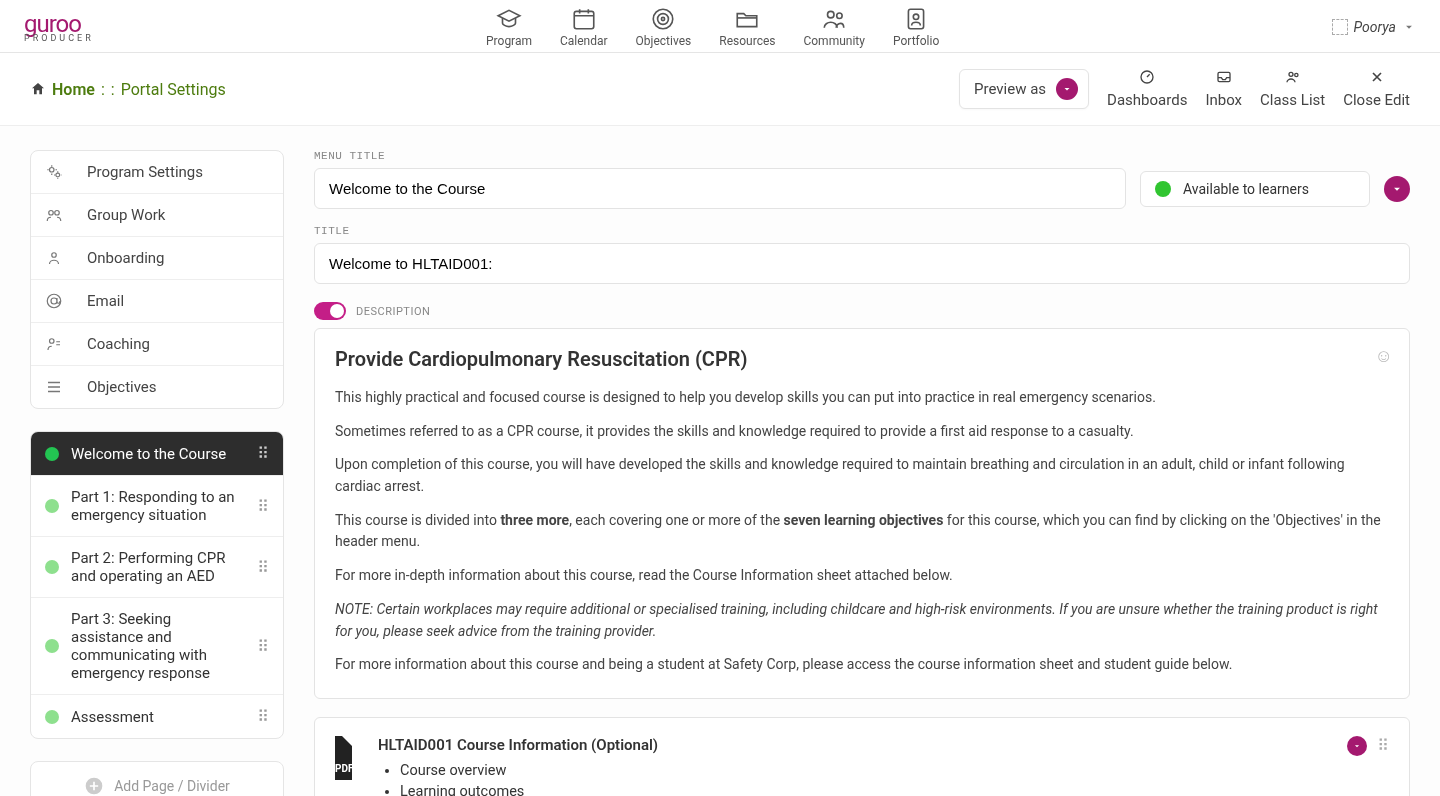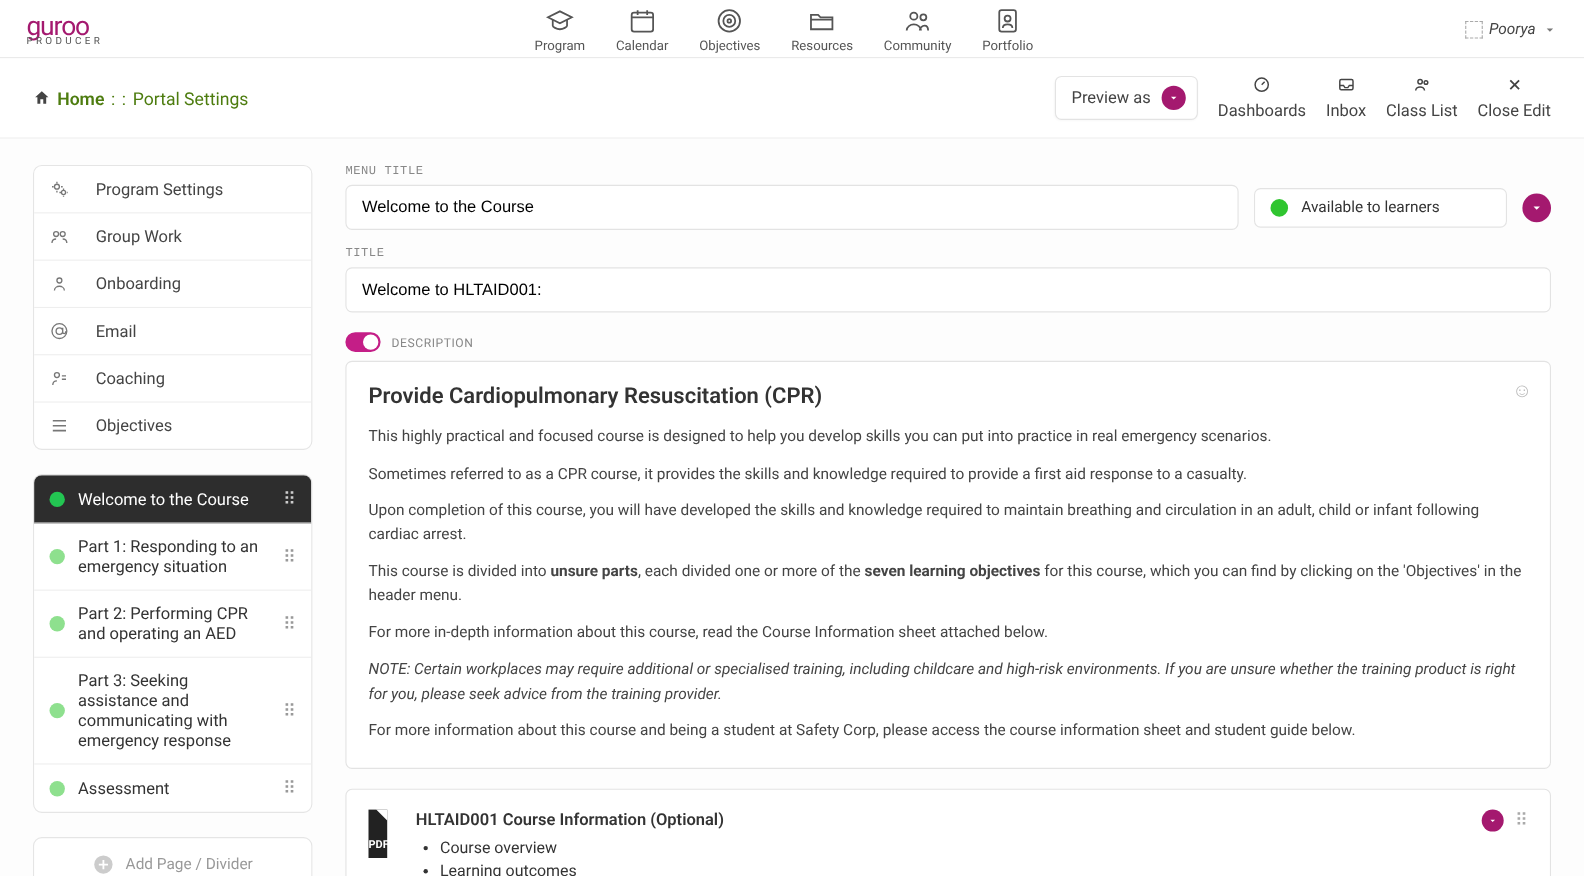--- a/index.html
+++ b/index.html
@@ -304,21 +304,21 @@
       <span class="toggle-label">DESCRIPTION</span>
     </div>
 
     <div class="desc-card">
       <span class="emoji-icon">☺</span>
       <h2>Provide Cardiopulmonary Resuscitation (CPR)</h2>
       <p>This highly practical and focused course is designed to help you develop skills you can put into practice in real emergency scenarios.</p>
       <p>Sometimes referred to as a CPR course, it provides the skills and knowledge required to provide a first aid response to a casualty.</p>
       <p>Upon completion of this course, you will have developed the skills and knowledge required to maintain breathing and circulation in an adult, child or infant following cardiac arrest.</p>
       <p>
-        <span>This course is divided into </span><b>unsure parts</b><span>, each divided one or more of the </span><b>seven learning objectives</b><span> for this course, which you can find by clicking on the 'Objectives' in the header menu.</span>
+        <span>This course is divided into </span><b>three more</b><span>, each covering one or more of the </span><b>seven learning objectives</b><span> for this course, which you can find by clicking on the 'Objectives' in the header menu.</span>
       </p>
       <p>For more in-depth information about this course, read the Course Information sheet attached below.</p>
       <p><em>NOTE: Certain workplaces may require additional or specialised training, including childcare and high-risk environments. If you are unsure whether the training product is right for you, please seek advice from the training provider.</em></p>
       <p style="margin-bottom:0">For more information about this course and being a student at Safety Corp, please access the course information sheet and student guide below.</p>
     </div>
 
     
     <div class="attach-card">
       <div class="pdf-icon">
           <span>PDF</span>

